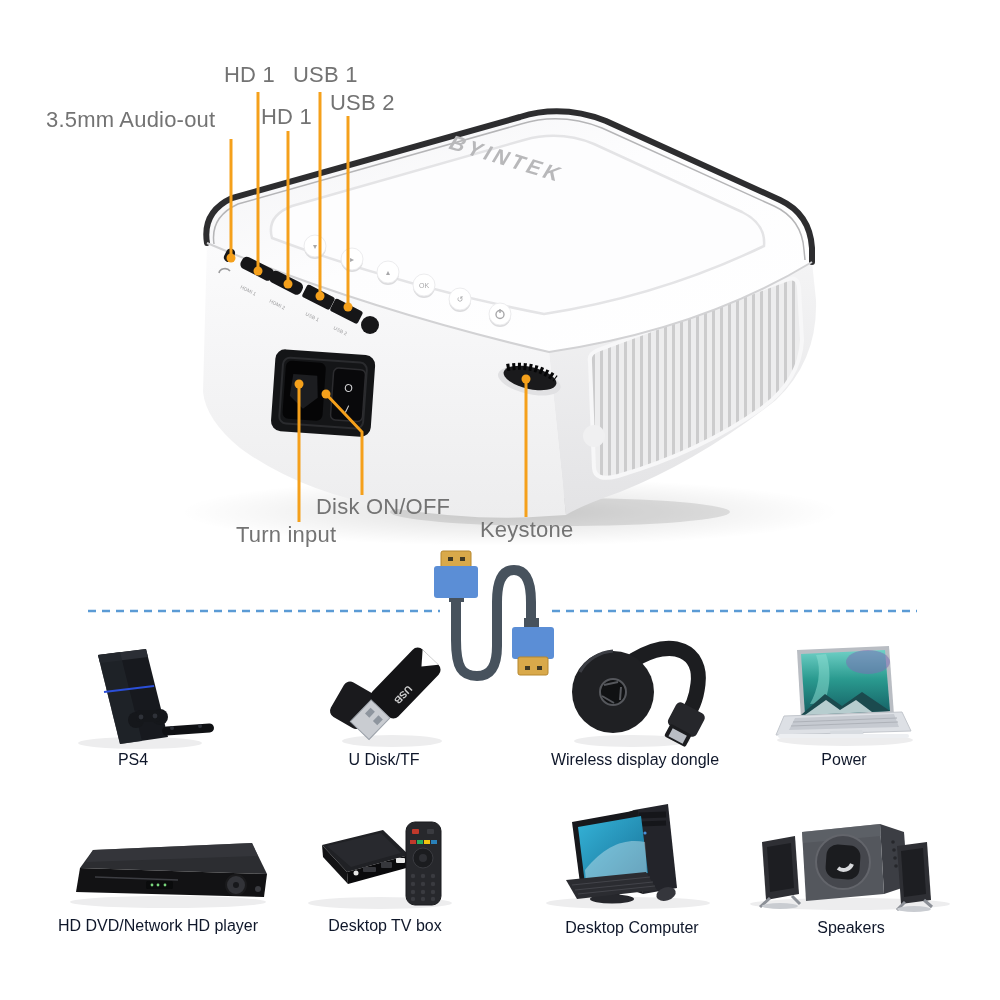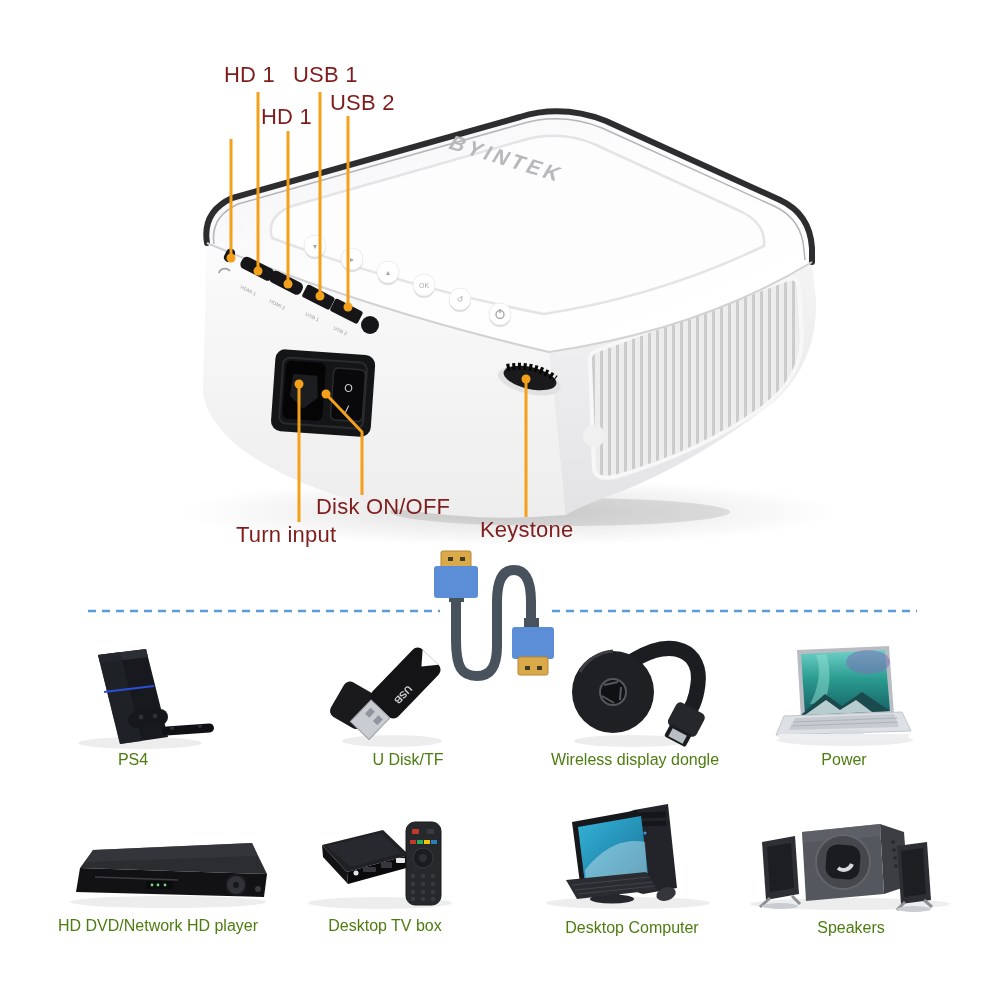--- a/index.html
+++ b/index.html
@@ -1,19 +1,19 @@
 <!DOCTYPE html>
 <html><head>
 <meta charset="utf-8">
 <style>
   html,body{margin:0;padding:0;background:#fff;}
   .stage{position:relative;width:1000px;height:1000px;background:#ffffff;overflow:hidden;
          font-family:"Liberation Sans",sans-serif;}
-  .ann{position:absolute;font-size:22px;color:#7f1d1d;white-space:nowrap;letter-spacing:.2px;}
-  .cap{position:absolute;font-size:16px;color:#4d7c0f;white-space:nowrap;transform:translateX(-50%);}
+  .ann{position:absolute;font-size:22px;color:#737373;white-space:nowrap;letter-spacing:.2px;}
+  .cap{position:absolute;font-size:16px;color:#0f172a;white-space:nowrap;transform:translateX(-50%);}
   svg{position:absolute;left:0;top:0;}
 </style>
 </head>
 <body>
 
 <div class="stage">
 
 <svg width="1000" height="1000" viewBox="0 0 1000 1000">
   <defs>
     <linearGradient id="topFace" x1="0" y1="0" x2="1" y2="1">
@@ -354,27 +354,28 @@
       <polygon points="901,851 923,848 926,894 904,897" fill="#1d1e22"></polygon>
       <path d="M 905 902 L 897 910 M 924 900 L 932 907" stroke="#8c9097" stroke-width="3"></path>
       <ellipse cx="914" cy="909" rx="17" ry="3" fill="#c9ccd1"></ellipse>
     </g>
   </g>
 </svg>
 
 <div class="ann" style="left:224px;top:62px">HD 1</div>
 <div class="ann" style="left:293px;top:62px">USB 1</div>
 <div class="ann" style="left:330px;top:90px">USB 2</div>
+<div class="ann" style="left:46px;top:107px">3.5mm Audio-out</div>
 <div class="ann" style="left:261px;top:104px">HD 1</div>
 <div class="ann" style="left:316px;top:494px">Disk ON/OFF</div>
 <div class="ann" style="left:236px;top:522px">Turn input</div>
 <div class="ann" style="left:480px;top:517px">Keystone</div>
 
 <div class="cap" style="left:133px;top:751px">PS4</div>
-<div class="cap" style="left:408px;top:751px">U Disk/TF</div>
+<div class="cap" style="left:384px;top:751px">U Disk/TF</div>
 <div class="cap" style="left:635px;top:751px">Wireless display dongle</div>
 <div class="cap" style="left:844px;top:751px">Power</div>
 
 <div class="cap" style="left:158px;top:917px">HD DVD/Network HD player</div>
 <div class="cap" style="left:385px;top:917px">Desktop TV box</div>
 <div class="cap" style="left:632px;top:919px">Desktop Computer</div>
 <div class="cap" style="left:851px;top:919px">Speakers</div>
 
 </div>
 

